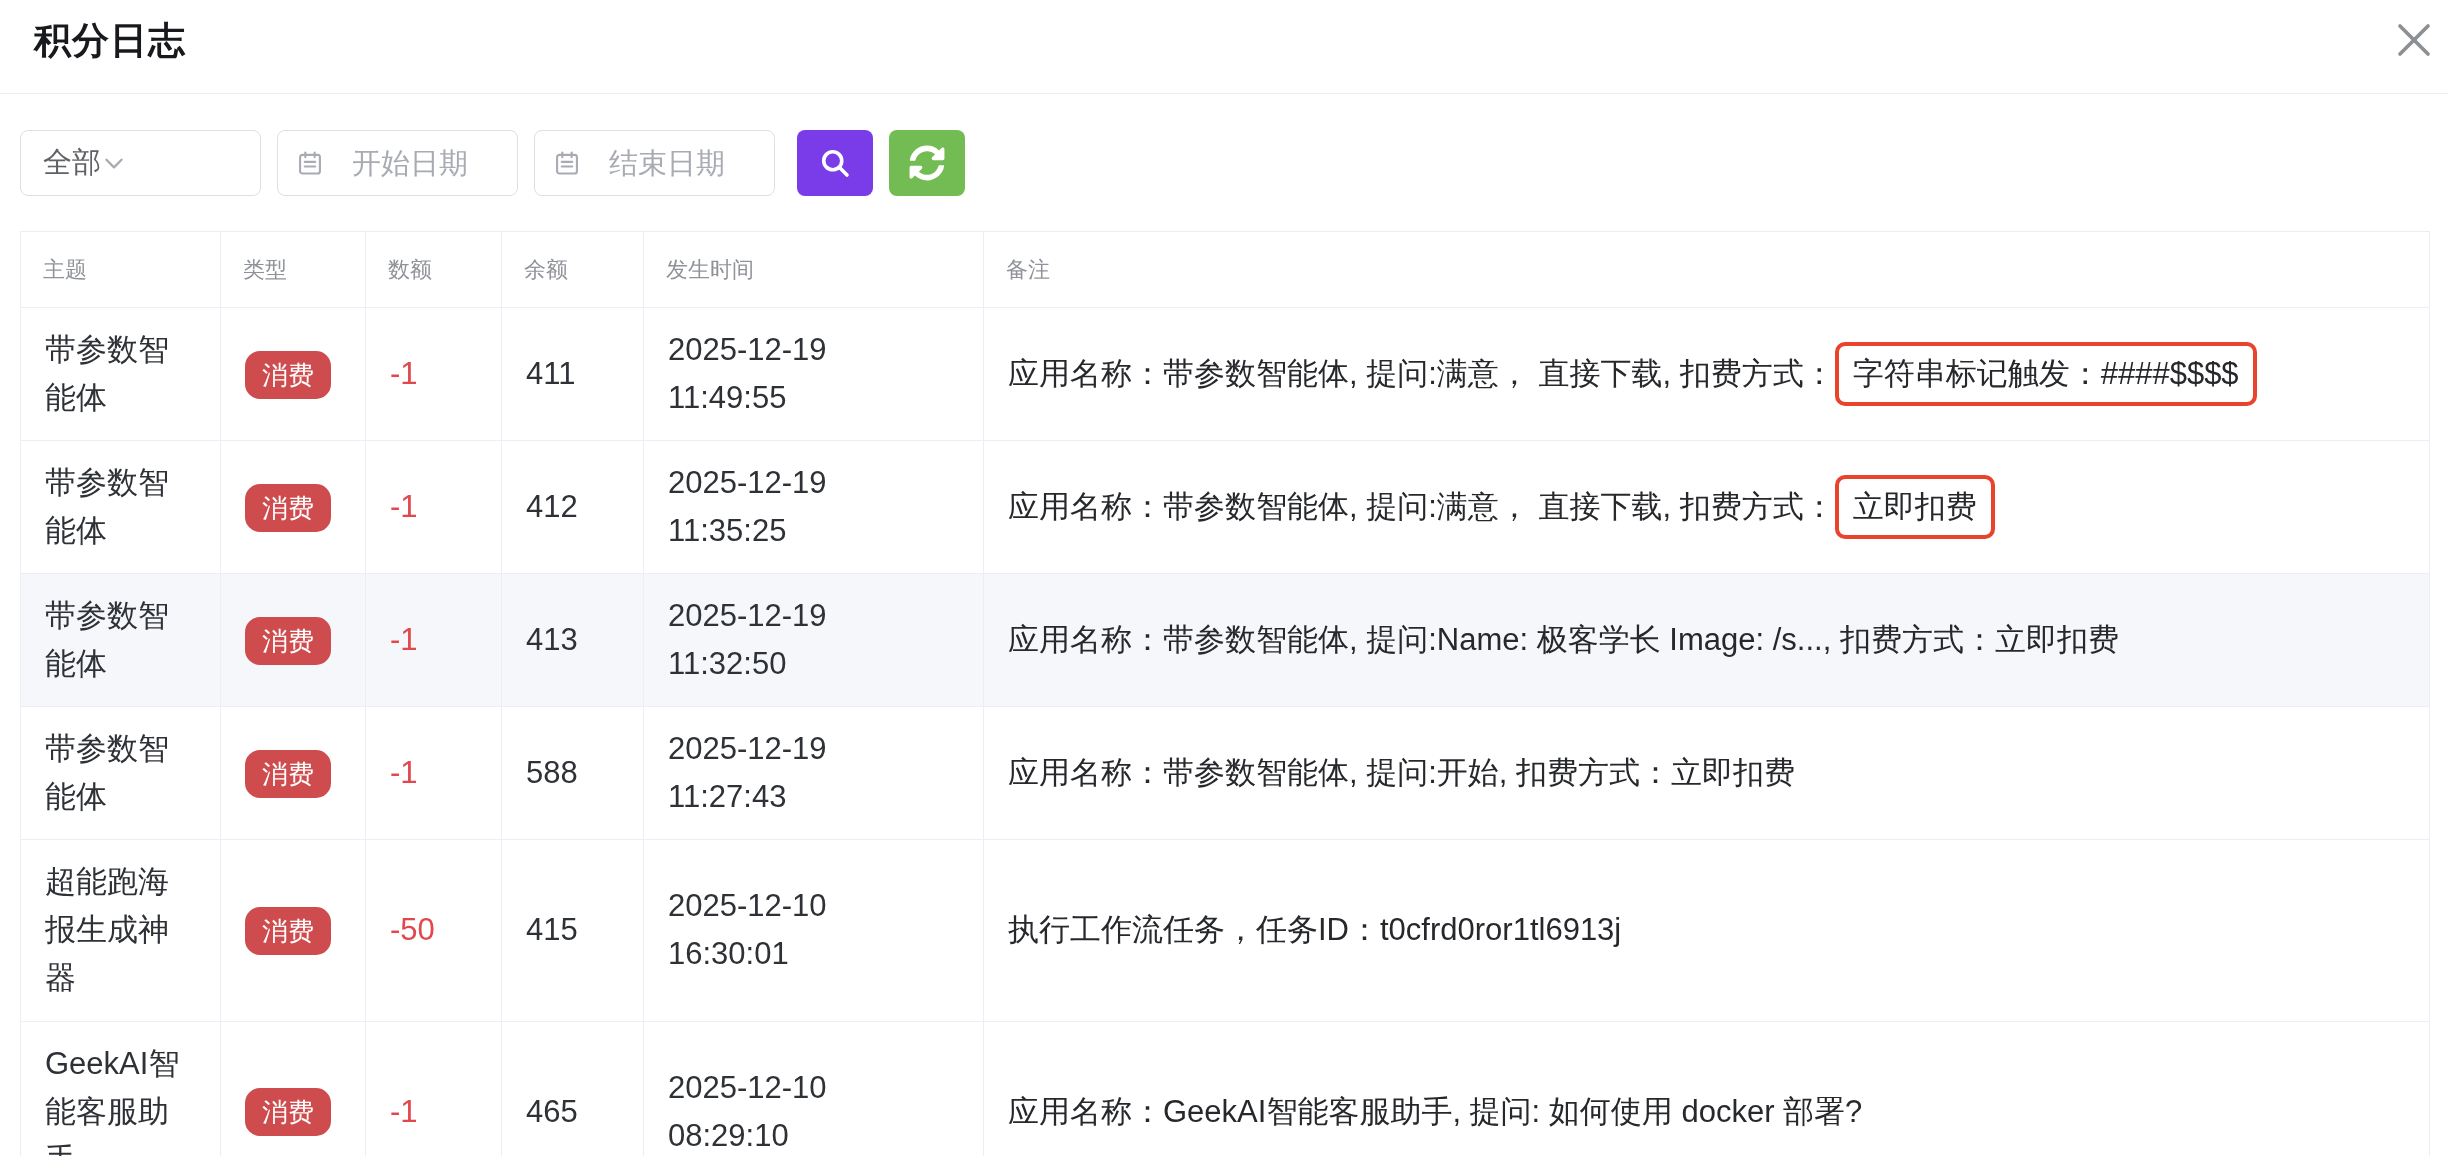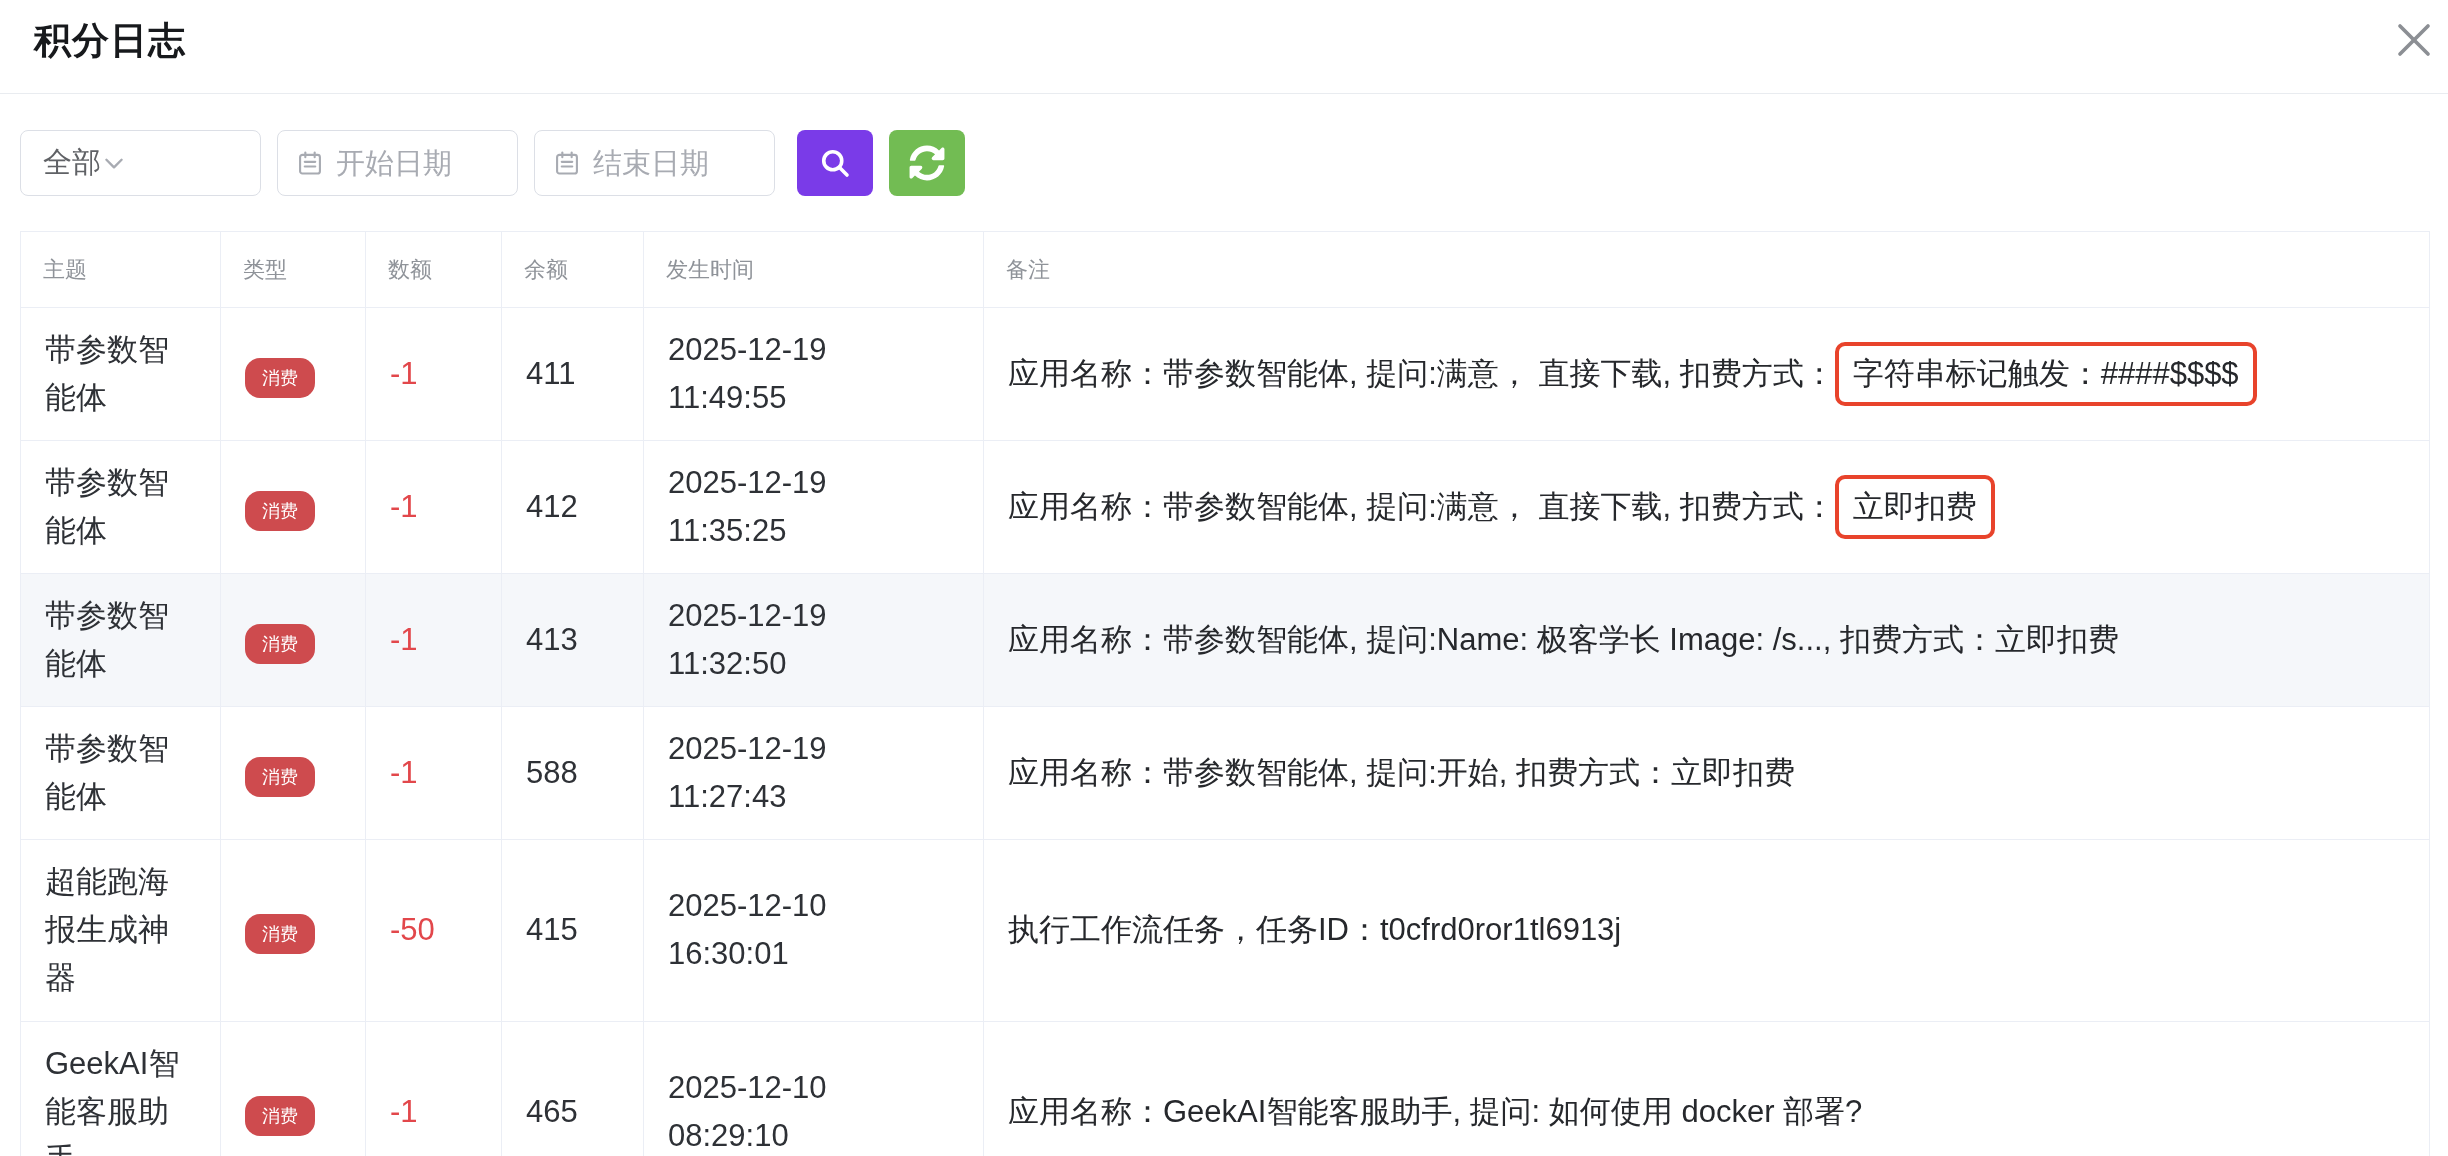--- a/index.html
+++ b/index.html
@@ -10,41 +10,41 @@
   .dlg-header { position: relative; height: 94px; padding: 16px 22px 0 34px; border-bottom: 1px solid #E9ECF0; }
   .dlg-title { font-size: 37px; font-weight: 700; color: #17191C; letter-spacing: 1px; }
   .dlg-close { position: absolute; top: 12px; right: 6px; width: 56px; height: 56px;
                display: flex; align-items: center; justify-content: center; cursor: pointer; }
 
   
   .toolbar { display: flex; align-items: center; gap: 16px; padding: 36px 20px 0 20px; }
   .ctl { height: 66px; border: 1px solid #DCDFE6; border-radius: 8px; background: #fff;
          display: flex; align-items: center; font-size: 29px; }
   .select { width: 241px; padding: 0 18px 0 22px; color: #606266; cursor: pointer; }
-  .date-box { width: 241px; padding: 0 14px 0 18px; color: #A8ABB2; gap: 12px; }
+  .date-box { width: 241px; padding: 0 14px 0 18px; color: #A8ABB2; gap: 28px; }
   .date-box input { border: none; outline: none; width: 100%; font: inherit; color: #606266; background: transparent; }
   .date-box input::placeholder { color: #A8ABB2; }
   .icon-btn { width: 76px; height: 66px; border: none; border-radius: 8px; display: flex;
               align-items: center; justify-content: center; cursor: pointer; margin-left: 0; }
   .btn-search { background: #7A3BE8; margin-left: 6px; }
   .btn-refresh { background: #72BC53; margin-left: 0px; }
 
   
   .tbl-wrap { padding: 35px 18px 0 20px; }
   table { width: 100%; border-collapse: collapse; table-layout: fixed; }
   th, td { border: 1px solid #EBEEF5; vertical-align: middle; text-align: left; }
   th { height: 76px; padding: 0 22px; font-size: 22px; font-weight: 400; color: #8F9399; }
   td { padding: 18px 24px; font-size: 31px; color: #2E3136; line-height: 1.55; }
   tr.hovered td { background: #F5F7FA; }
   .r1 td, .r2 td { height: 127px; }
   .r3 td { height: 122px; }
   .r4 td { height: 126px; }
   .r5 td, .r6 td { height: 173px; }
 
-  .badge { display: inline-block; background: #CE4B4E; color: #ffffff; font-size: 18px;
+  .badge { display: inline-block; background: #CE4B4E; color: #ffffff; font-size: 26px;
            line-height: 1; padding: 11px 17px; border-radius: 15px; }
   .amount { color: #E2474B; }
   .dt { display: block; }
   .remark-cell { color: #26282C; }
   .hl-box { display: inline-block; border: 4px solid #E8432B; border-radius: 10px;
             padding: 4px 14px; }
 
   svg { display: block; }
 </style>
 </head>

